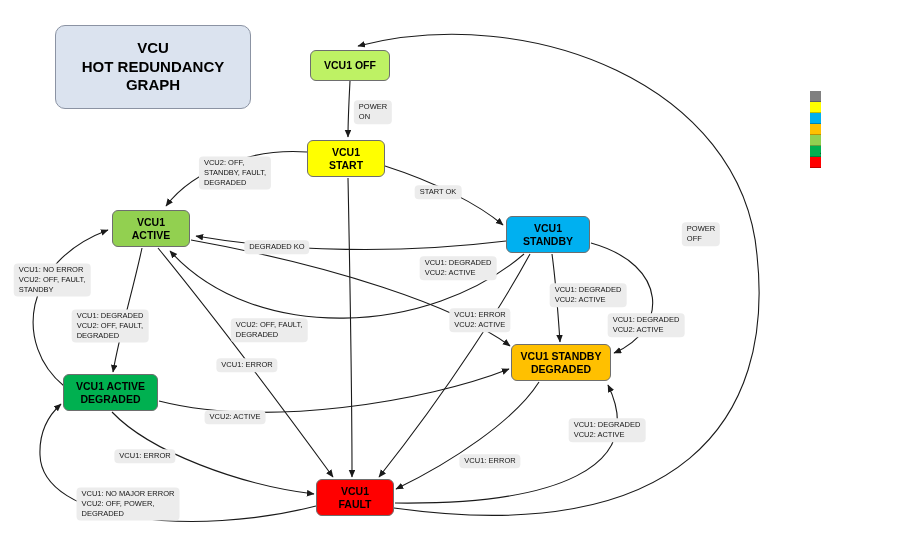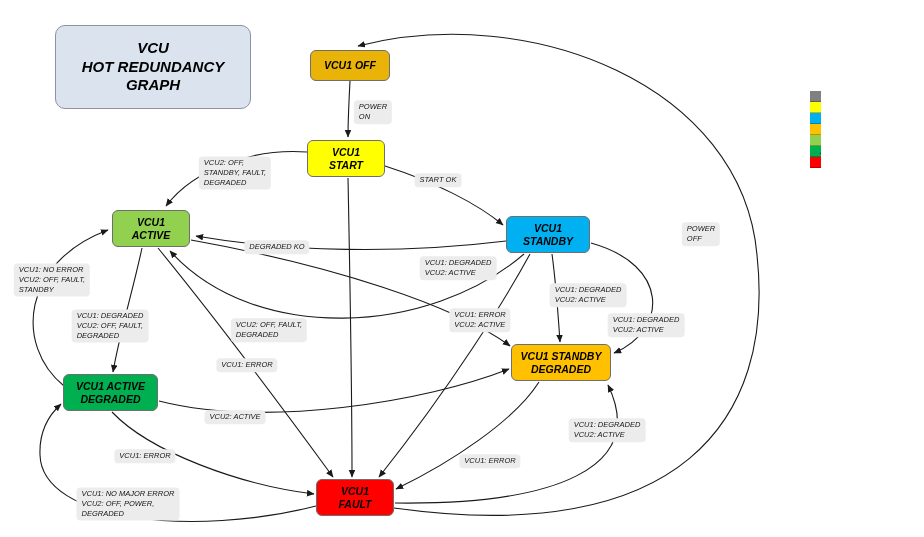--- a/index.html
+++ b/index.html
@@ -1,18 +1,18 @@
 <!DOCTYPE html>
 <html><head>
 <meta charset="utf-8">
 <style>
   html,body{margin:0;padding:0;background:#fff;}
   .canvas{
     position:relative;width:821px;height:537px;background:#ffffff;
-    font-family:"Liberation Sans",sans-serif;overflow:hidden;font-style:italic;
+    font-family:"Liberation Sans",sans-serif;overflow:hidden;
   }
   svg.edges{position:absolute;left:0;top:0;z-index:1;}
   .title-box{
     position:absolute;left:55px;top:25px;width:196px;height:84px;
     background:#dbe3ef;border:1.5px solid #8b93a3;border-radius:10px;
     display:flex;align-items:center;justify-content:center;text-align:center;
     font-weight:bold;font-size:15px;line-height:1.25;color:#000;
     white-space:pre-line;z-index:3;box-sizing:border-box;
   }
   .node{
@@ -27,21 +27,21 @@
   .n-standby{left:506px;top:216px;width:84px;height:37px}
   .n-sd{left:511px;top:344px;width:100px;height:37px}
   .n-ad{left:63px;top:374px;width:95px;height:37px}
   .n-fault{left:316px;top:479px;width:78px;height:37px}
   .elabel{
     position:absolute;transform:translate(-50%,-50%);
     background:#ececec;border-radius:4px;padding:2px 5px;
     font-size:7.5px;line-height:1.3;color:#141414;
     white-space:pre-line;z-index:5;
   }
-  .el0{left:373px;top:112px}.el1{left:235px;top:173px}.el2{left:438px;top:180px}
+  .el0{left:373px;top:112px}.el1{left:235px;top:173px}.el2{left:438px;top:192px}
   .el3{left:277px;top:247px}.el4{left:701px;top:234px}.el5{left:52px;top:280px}
   .el6{left:110px;top:326px}.el7{left:269px;top:330px}.el8{left:458px;top:268px}
   .el9{left:480px;top:320px}.el10{left:588px;top:295px}.el11{left:646px;top:325px}
   .el12{left:247px;top:365px}.el13{left:235px;top:417px}.el14{left:607px;top:430px}
   .el15{left:145px;top:456px}.el16{left:490px;top:461px}.el17{left:128px;top:504px}
   .legend{position:absolute;left:810px;top:91px;z-index:4;}
   .lrow{display:flex;align-items:center;height:11px;}
   .lswatch{
     width:88px;height:11px;display:flex;align-items:center;justify-content:center;
     font-size:7px;font-weight:bold;color:#000;box-sizing:border-box;
@@ -80,21 +80,21 @@
       <path marker-end="url(#arr)" d="M539,382 C515,420 452,462 396,489"></path>
       <path marker-end="url(#arr)" d="M316,506 C195,537 42,522 40,455 C39,430 50,414 61,404"></path>
       <path marker-end="url(#arr)" d="M348,178 C350,280 352,380 352,477"></path>
     </g>
   </svg>
 
   <div class="title-box">VCU
 HOT REDUNDANCY
 GRAPH</div>
 
-  <div class="node n-off" style="background-color: #eab308;">VCU1 OFF</div>
+  <div class="node n-off" style="background-color: #bef264;">VCU1 OFF</div>
   <div class="node n-start" style="background-color: rgb(255, 255, 0);">VCU1
 START</div>
   <div class="node n-active" style="background-color: rgb(146, 208, 80);">VCU1
 ACTIVE</div>
   <div class="node n-standby" style="background-color: rgb(0, 176, 240);">VCU1
 STANDBY</div>
   <div class="node n-sd" style="background-color: rgb(255, 192, 0);">VCU1 STANDBY
 DEGRADED</div>
   <div class="node n-ad" style="background-color: rgb(0, 176, 80);">VCU1 ACTIVE
 DEGRADED</div>

